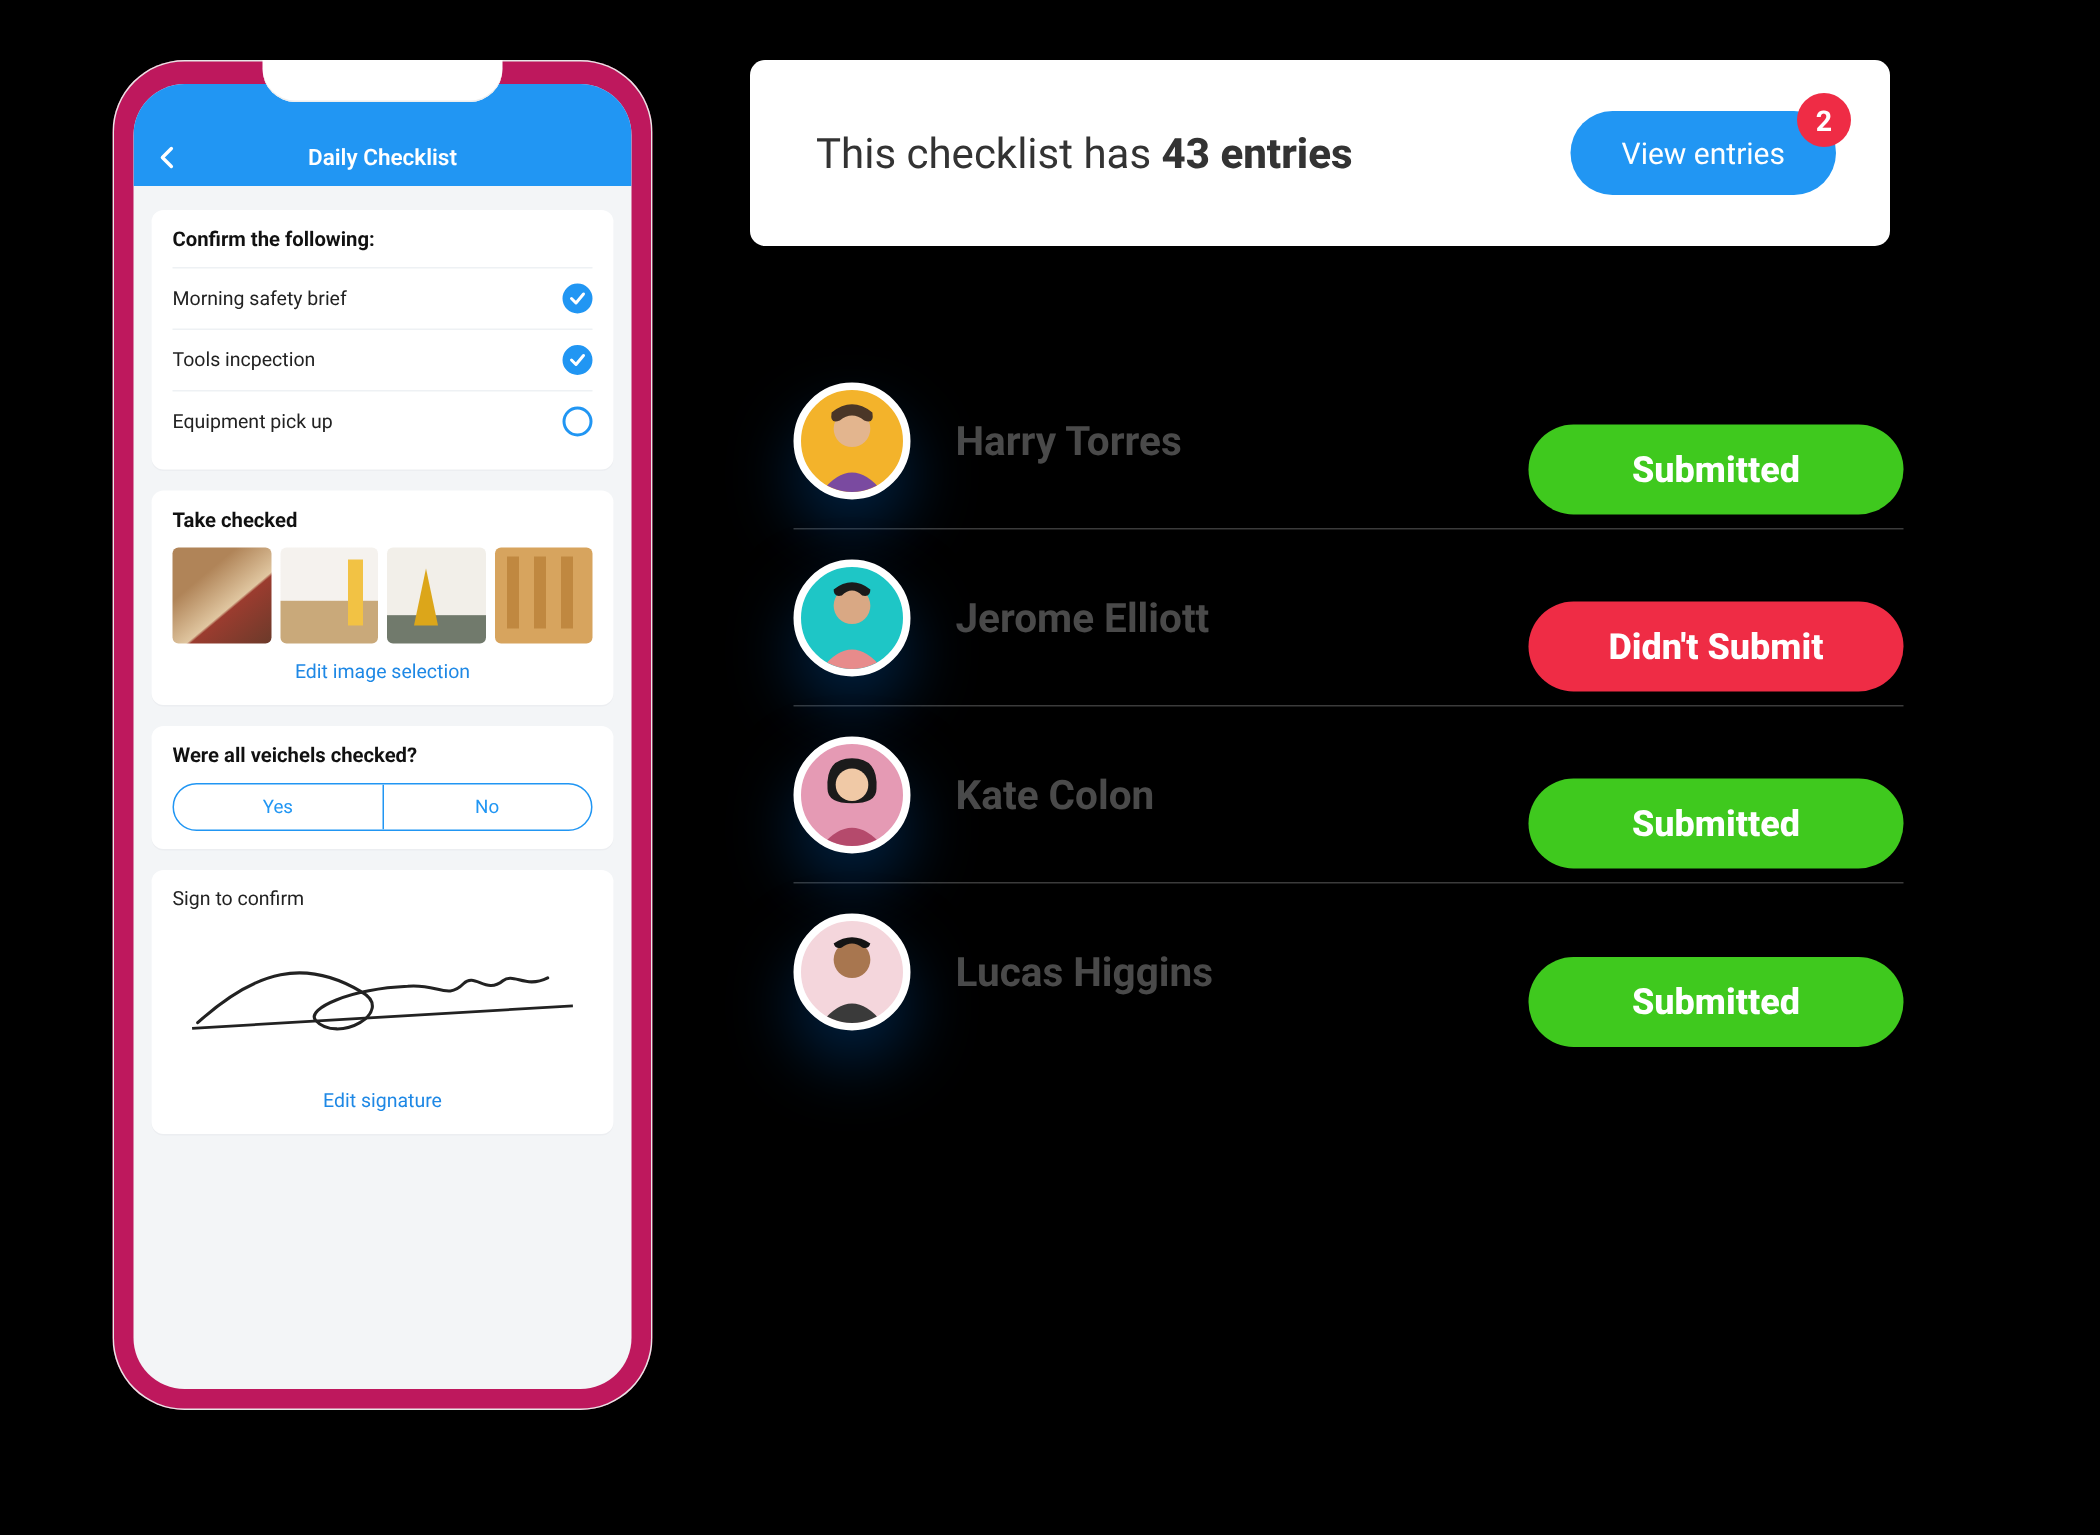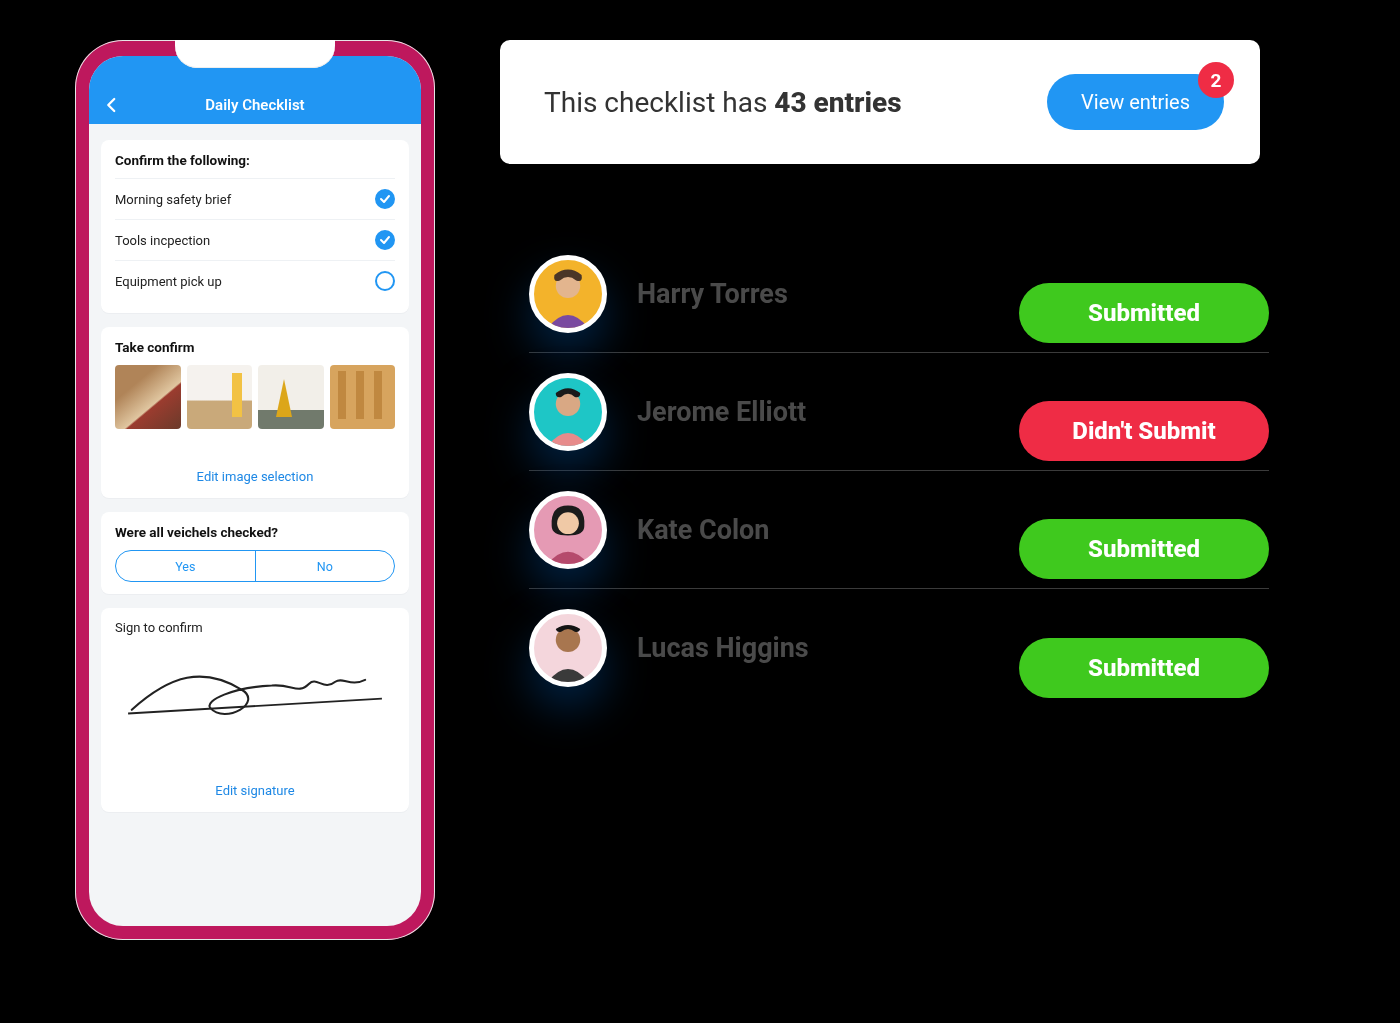--- a/index.html
+++ b/index.html
@@ -121,21 +121,20 @@
   .t2::after{content:"";position:absolute;right:10px;top:8px;width:10px;height:44px;background:#f2c244;}
   .t3 { background: linear-gradient(180deg,#f2efe9 0 70%,#717a6c 71% 100%); position: relative; }
   .t3::after{content:"";position:absolute;left:28%;top:14px;width:16px;height:38px;border-left:8px solid transparent;border-right:8px solid transparent;border-bottom:38px solid #dca61a;width:0;height:0;}
   .t4 { background: linear-gradient(180deg,#d7a45e 0 100%); position: relative; }
   .t4::before{content:"";position:absolute;inset:6px 10px 10px 8px;background:repeating-linear-gradient(90deg,#c08840 0 8px,transparent 8px 18px);}
   .link {
     text-align: center;
     color: #1e88e5;
     font-size: 13px;
     padding: 12px 0 2px 0;
-    margin-top: 28px;
   }
 
   .q-btns {
     display: flex;
     border: 1px solid #2196f3;
     border-radius: 20px;
     overflow: hidden;
     height: 32px;
     margin-top: 8px;
   }
@@ -281,21 +280,21 @@
                 </svg>
               </span>
           </div>
           <div class="chk-row">
             <span>Equipment pick up</span>
             <span class="chk"></span>
           </div>
         </div>
 
         <div class="card">
-          <div class="card-h">Take  confirm</div>
+          <div class="card-h">Take  checked</div>
           <div class="thumbs">
             <div class="thumb t1"></div>
             <div class="thumb t2"></div>
             <div class="thumb t3"></div>
             <div class="thumb t4"></div>
           </div>
           <div class="link">Edit image selection</div>
         </div>
 
         <div class="card">

